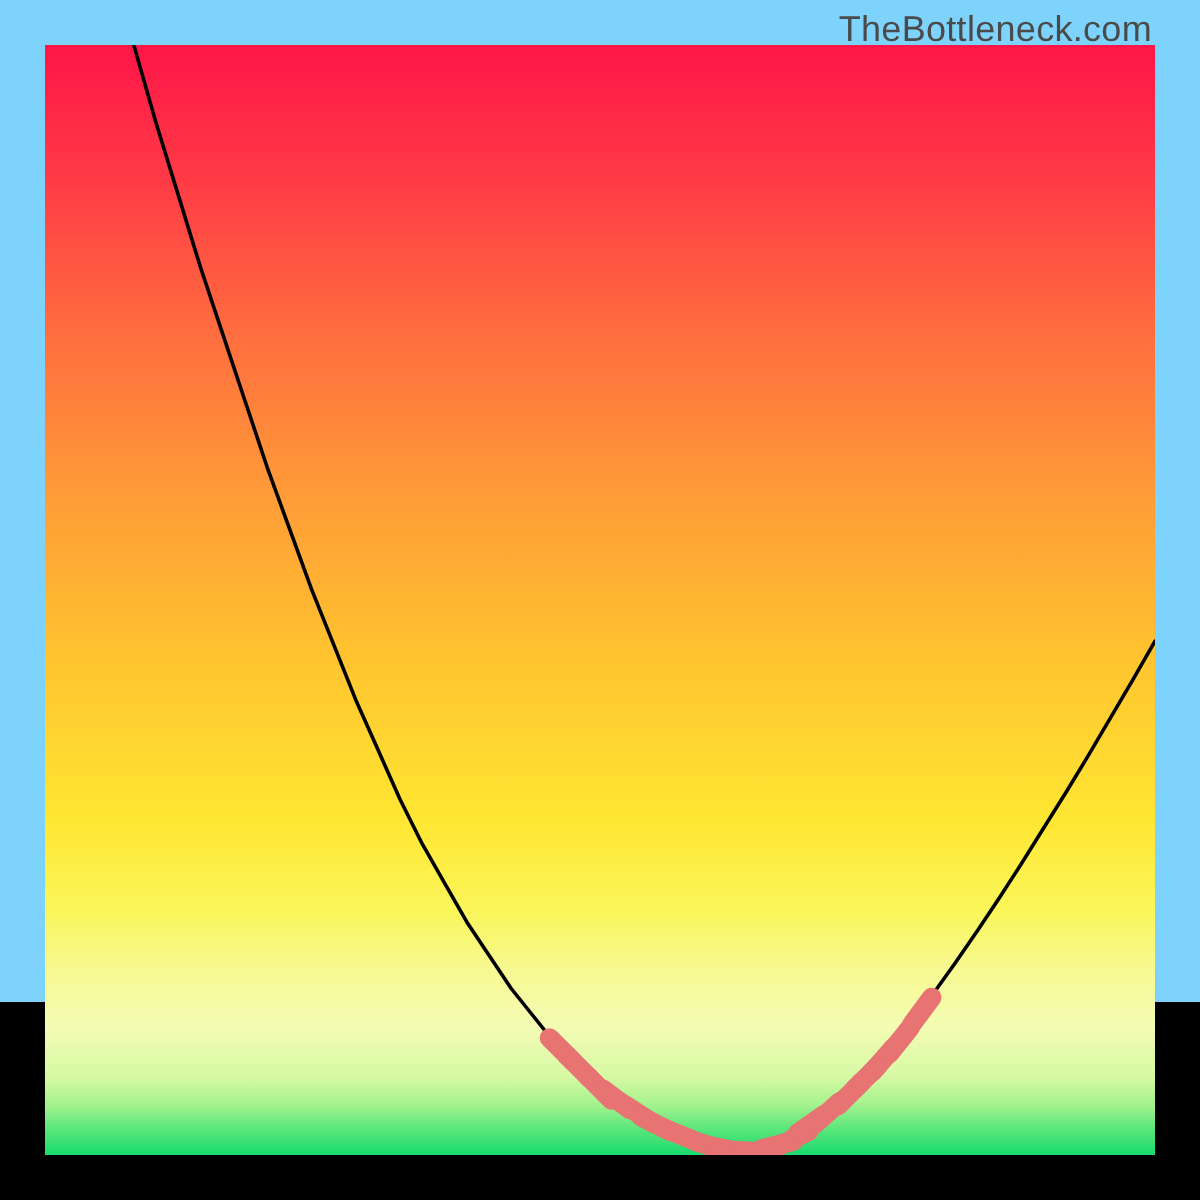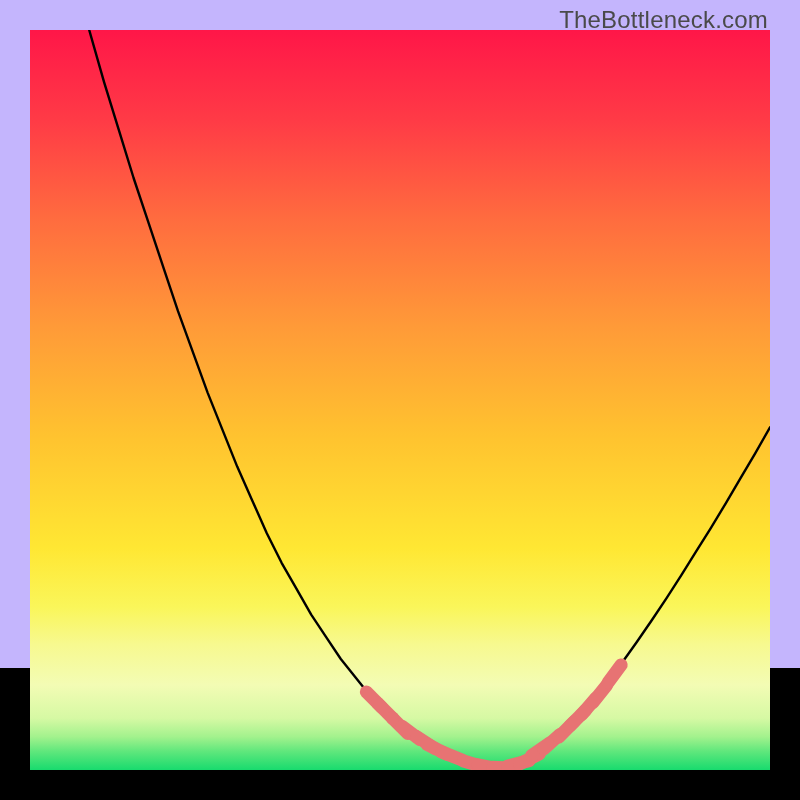--- a/index.html
+++ b/index.html
@@ -10,21 +10,21 @@
     background: #000;
     overflow: hidden;
     font-family: Arial, Helvetica, sans-serif;
   }
   .frame {
     position: absolute;
     left: 0;
     top: 0;
     width: 800px;
     height: 668px;
-    background: #c4b5fd;
+    background: #7dd3fc;
   }
   .plot {
     position: absolute;
     left: 30px;
     top: 30px;
     width: 740px;
     height: 740px;
     overflow: hidden;
   }
   .gradient-bg {

